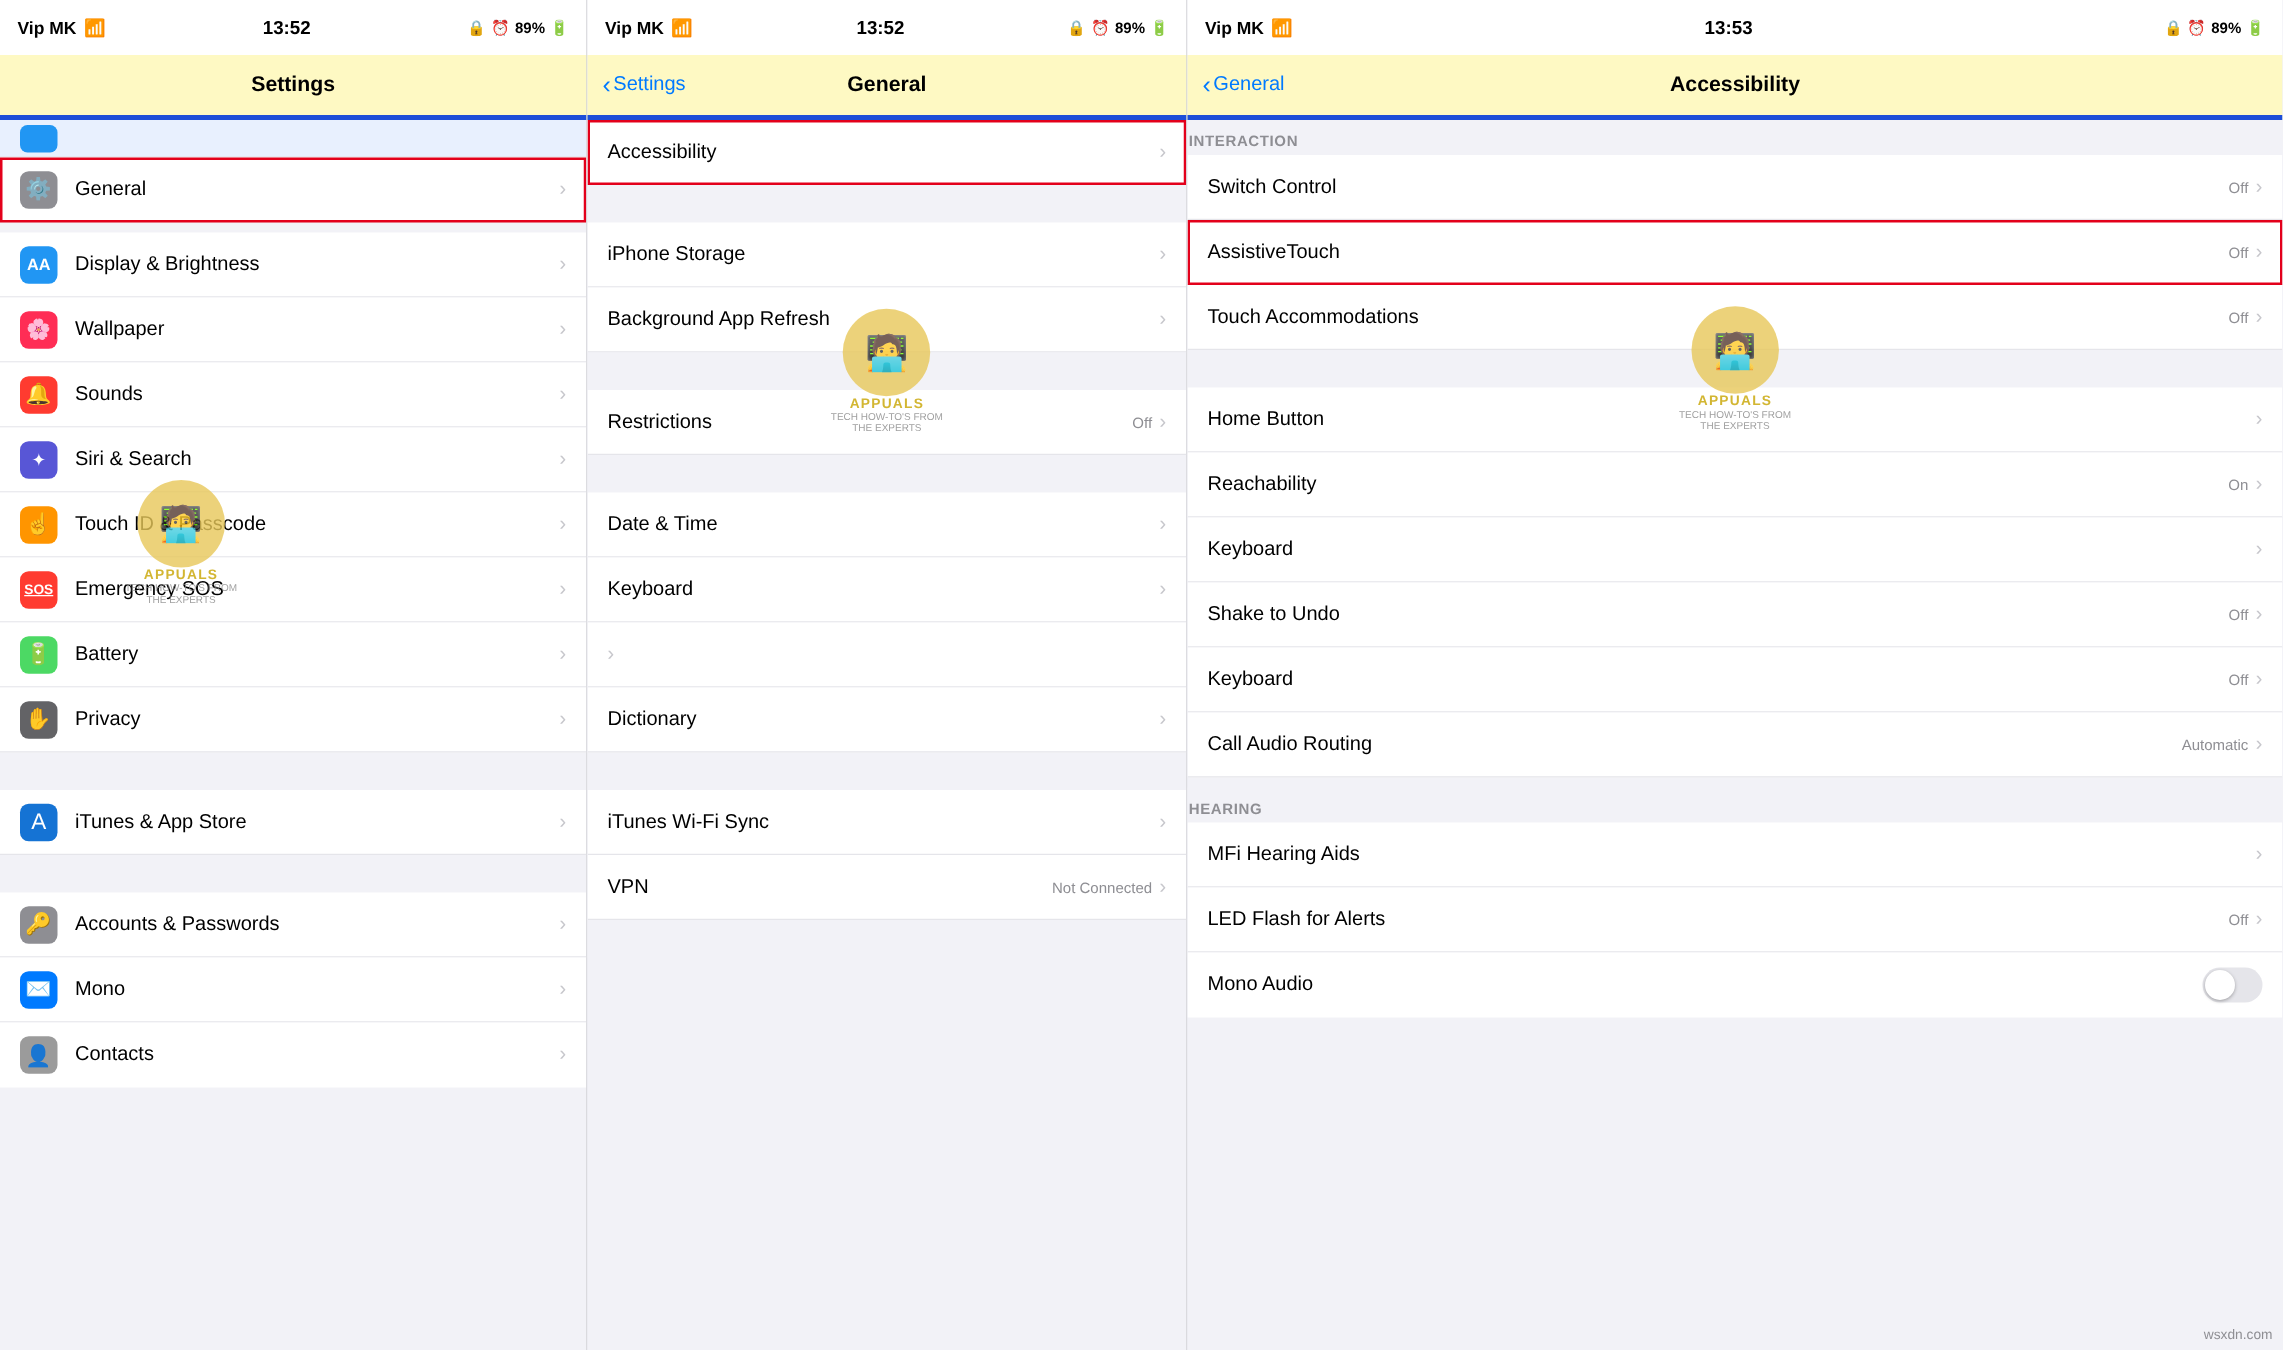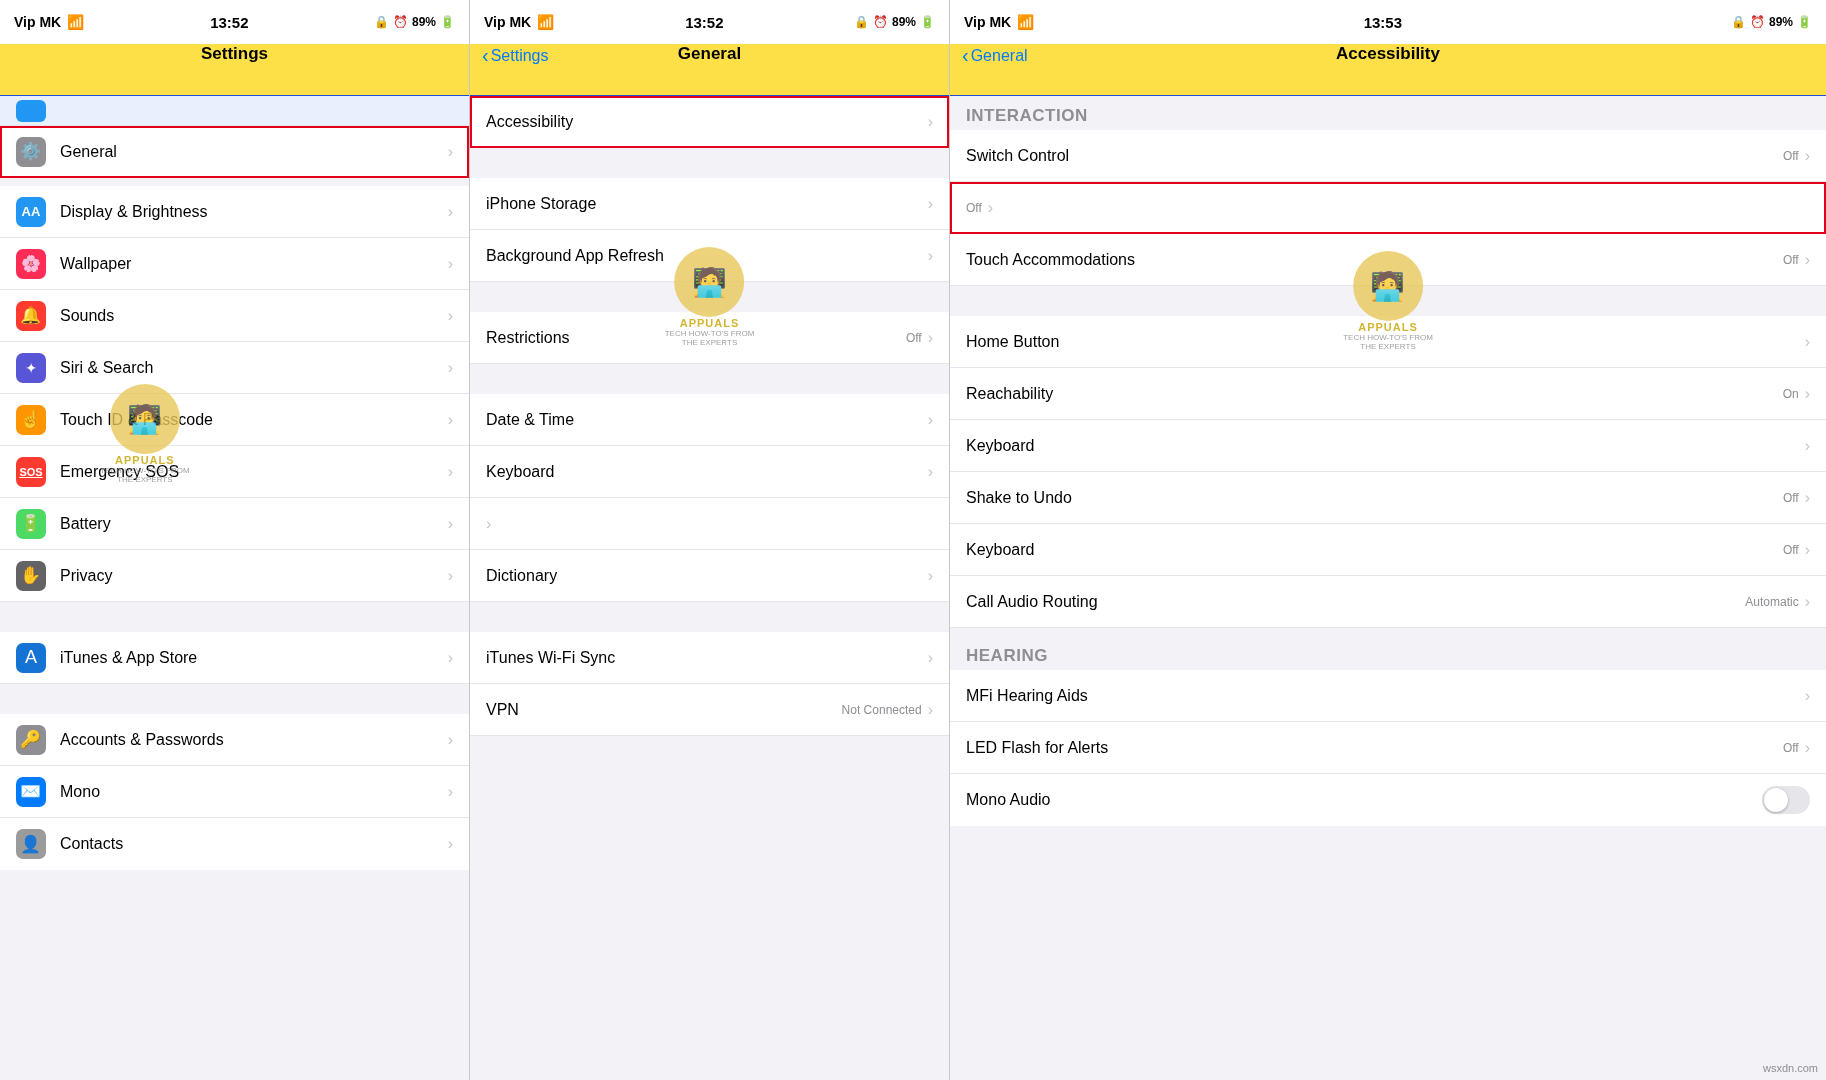--- a/index.html
+++ b/index.html
@@ -43,26 +43,26 @@
       font-weight: 600;
       flex-shrink: 0;
     }
 
     .status-left { display: flex; align-items: center; gap: 6px; }
     .status-center { font-size: 15px; font-weight: 600; }
     .status-right { display: flex; align-items: center; gap: 4px; font-size: 12px; }
 
     
     .nav-bar {
-      background: #fde047;
+      background: #fef9c3;
       height: 52px;
       display: flex;
-      align-items: flex-start;
+      align-items: center;
       justify-content: center;
-      border-bottom: 1px solid #1d4ed8;
+      border-bottom: 4px solid #1d4ed8;
       position: relative;
       flex-shrink: 0;
     }
 
     .nav-title {
       font-size: 17px;
       font-weight: 600;
       color: #000;
     }
 
@@ -157,22 +157,22 @@
     .bg-red { background: #ff3b30; }
     .bg-green-battery { background: #4cd964; }
     .bg-gray-dark { background: #636366; }
     .bg-blue-itunes { background: #1573d4; }
     .bg-gray-accounts { background: #8e8e93; }
     .bg-blue-mail { background: #007aff; }
     .bg-gray-contacts { background: #9b9b9b; }
 
     
     .p3-section-header {
-      padding: 10px 16px 4px;
-      font-size: 17px;
+      padding: 10px 1px 4px;
+      font-size: 12px;
       font-weight: 600;
       color: #8e8e93;
       letter-spacing: 0.5px;
       text-transform: uppercase;
       background: #f2f2f7;
     }
 
     .toggle {
       width: 48px;
       height: 28px;
@@ -442,20 +442,21 @@
 
     <div class="p3-section-header">INTERACTION</div>
 
     <div class="settings-item">
       <span class="item-label">Switch Control</span>
       <span class="item-value">Off</span>
       <span class="chevron">›</span>
     </div>
 
     <div class="settings-item highlighted">
+      <span class="item-label">AssistiveTouch</span>
       <span class="item-value">Off</span>
       <span class="chevron">›</span>
     </div>
 
     <div class="settings-item">
       <span class="item-label">Touch Accommodations</span>
       <span class="item-value">Off</span>
       <span class="chevron">›</span>
     </div>
 

